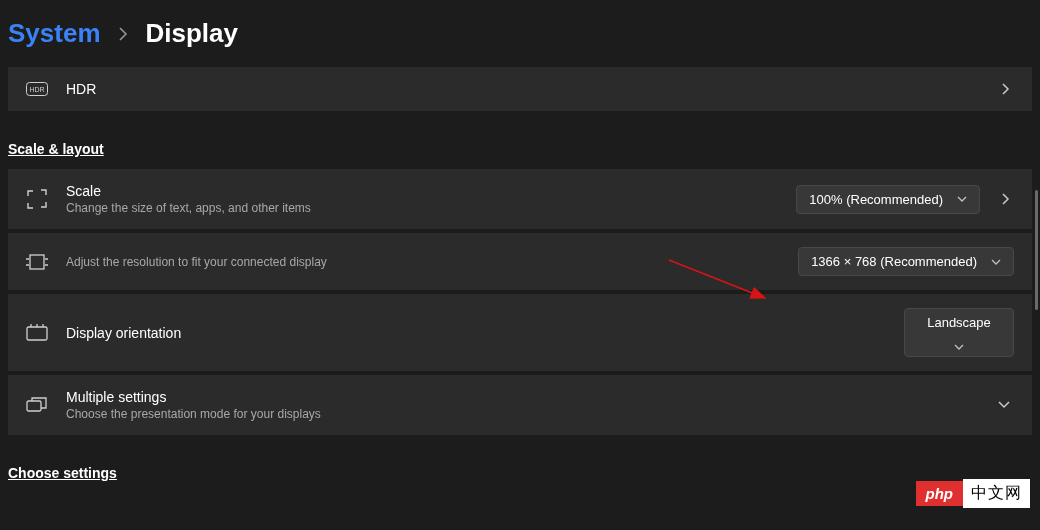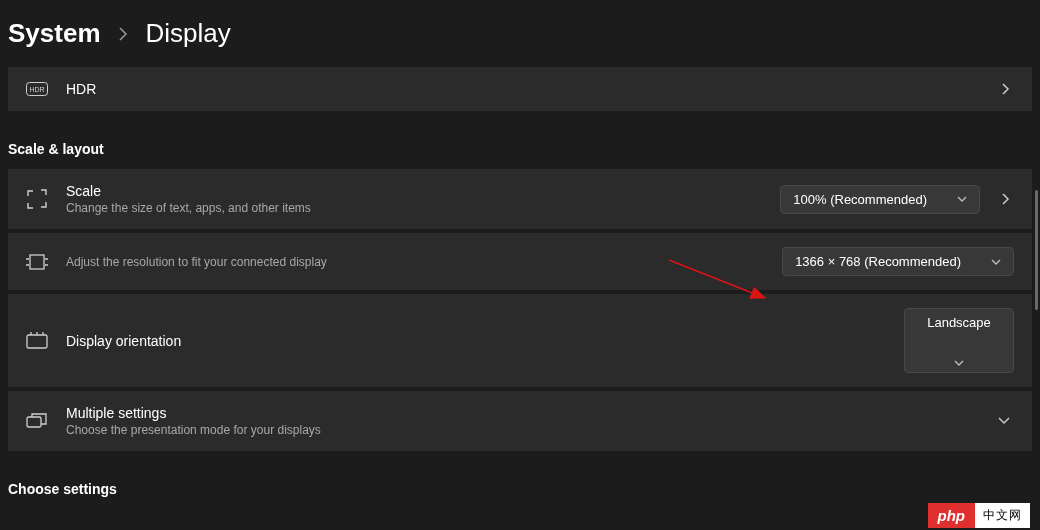--- a/index.html
+++ b/index.html
@@ -1,38 +1,38 @@
 <!DOCTYPE html>
 <html><head>
 <meta charset="utf-8">
 <style>
   * { margin:0; padding:0; box-sizing:border-box; font-family:"Segoe UI",Arial,sans-serif; }
   body { background:#1c1c1c; color:#ffffff; width:1040px; height:530px; overflow:hidden; position:relative; }
   .page { padding:8px 8px 0 8px; }
   .breadcrumb { display:flex; align-items:center; gap:18px; padding:10px 0 18px 0; }
-  .breadcrumb .sys { font-size:26px; font-weight:600; color:#ffffff; }
+  .breadcrumb .sys { font-size:26px; font-weight:600; color:#3b82f6; }
   .breadcrumb .chev { color:#a0a0a0; font-size:14px; }
-  .breadcrumb .cur { font-size:26px; font-weight:400; color:#ffffff; }
+  .breadcrumb .cur { font-size:26px; font-weight:700; color:#ffffff; }
   .card { background:#2b2b2b; border-radius:0; margin-bottom:4px; padding:14px 18px; display:flex; align-items:center; gap:18px; }
   .card .iconslot { width:22px; display:flex; justify-content:center; color:#dcdcdc; }
   .card .textcol { flex:1; display:flex; flex-direction:column; gap:2px; }
   .card .title { font-size:14px; color:#ffffff; }
   .card .sub { font-size:12px; color:#a8a8a8; }
   .card .link { font-size:12px; color:#5fb0e0; }
   .card .arrow { color:#c8c8c8; font-size:14px; padding:0 4px; }
-  .section-title { font-size:14px; font-weight:600; padding:26px 0 12px 0; }
-  .dropdown { background:#383838; border:1px solid #484848; border-radius:4px; padding:6px 12px; display:flex; align-items:center; gap:30px; font-size:13px; color:#ffffff; cursor:pointer; }
+  .section-title { font-size:14px; font-weight:600; padding:26px 0 12px 0;text-decoration:underline; }
+  .dropdown { background:#383838; border:1px solid #484848; border-radius:4px; padding:6px 12px; display:flex; align-items:center; gap:14px; font-size:13px; color:#ffffff; cursor:pointer; }
   .dropdown .dd-chev { color:#c0c0c0; font-size:10px; }
   .scrollbar { position:absolute; right:2px; top:190px; width:3px; height:120px; background:#6a6a6a; border-radius:2px; }
   
   .arrow-annot { position:absolute; left:667px; top:258px; pointer-events:none; }
   
-  .wm { position:absolute; right:10px; bottom:2px; display:flex; align-items:center; }
+  .wm { position:absolute; right:10px; bottom:22px; display:flex; align-items:center; }
   .wm .php { background:#e02f2f; color:#fff; font-weight:600; font-size:15px; font-style:italic; padding:4px 10px; font-family:Arial,sans-serif; }
-  .wm .cn { background:#ffffff; color:#000; font-size:12px; padding:4px 8px; letter-spacing:1px; }
+  .wm .cn { background:#ffffff; color:#000; font-size:16px; padding:4px 8px; letter-spacing:1px; }
   svg { display:block; }
 </style>
 </head>
 <body>
 
 <div class="page">
 
   <div class="breadcrumb">
     <span class="sys">System</span>
     <span class="chev">

